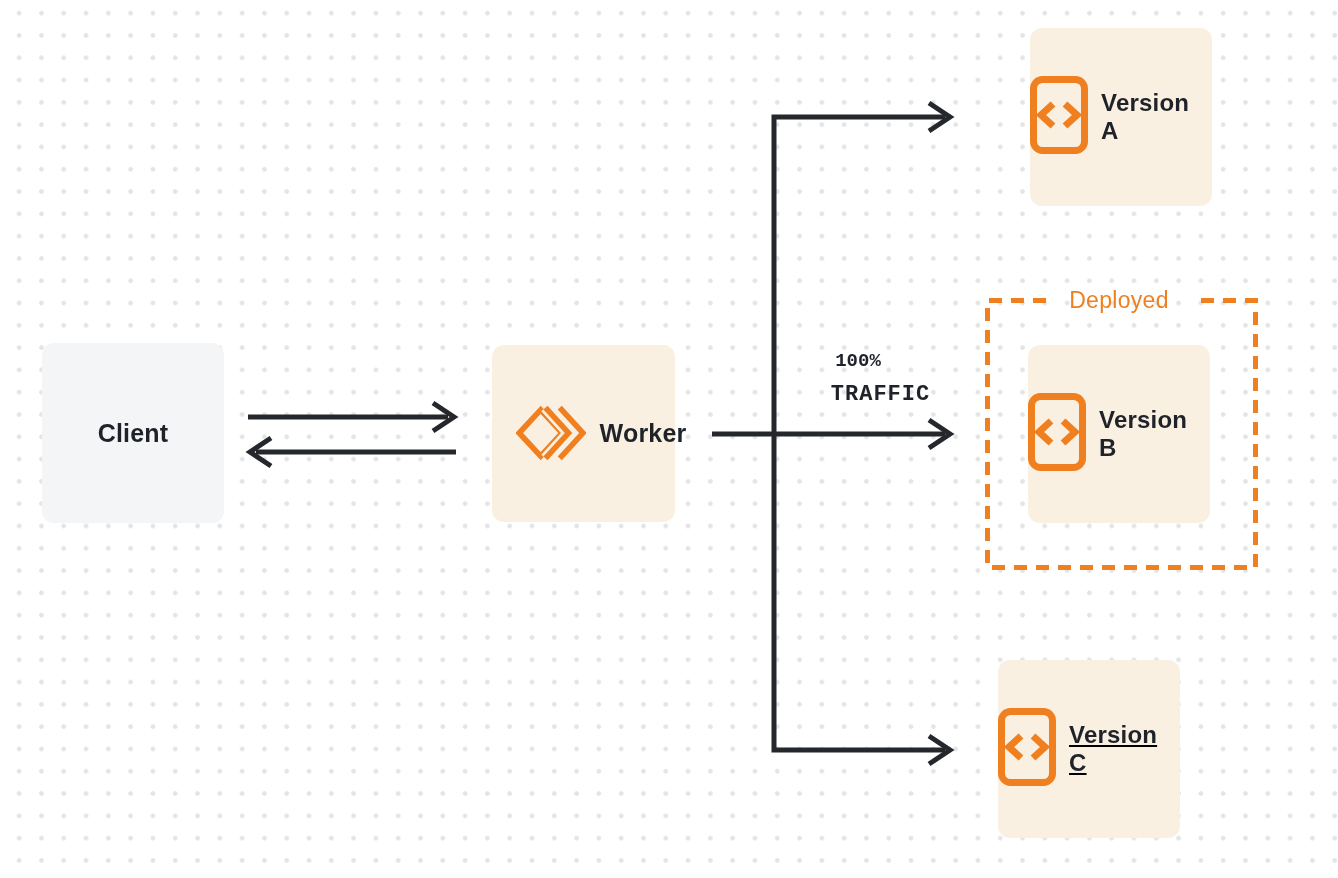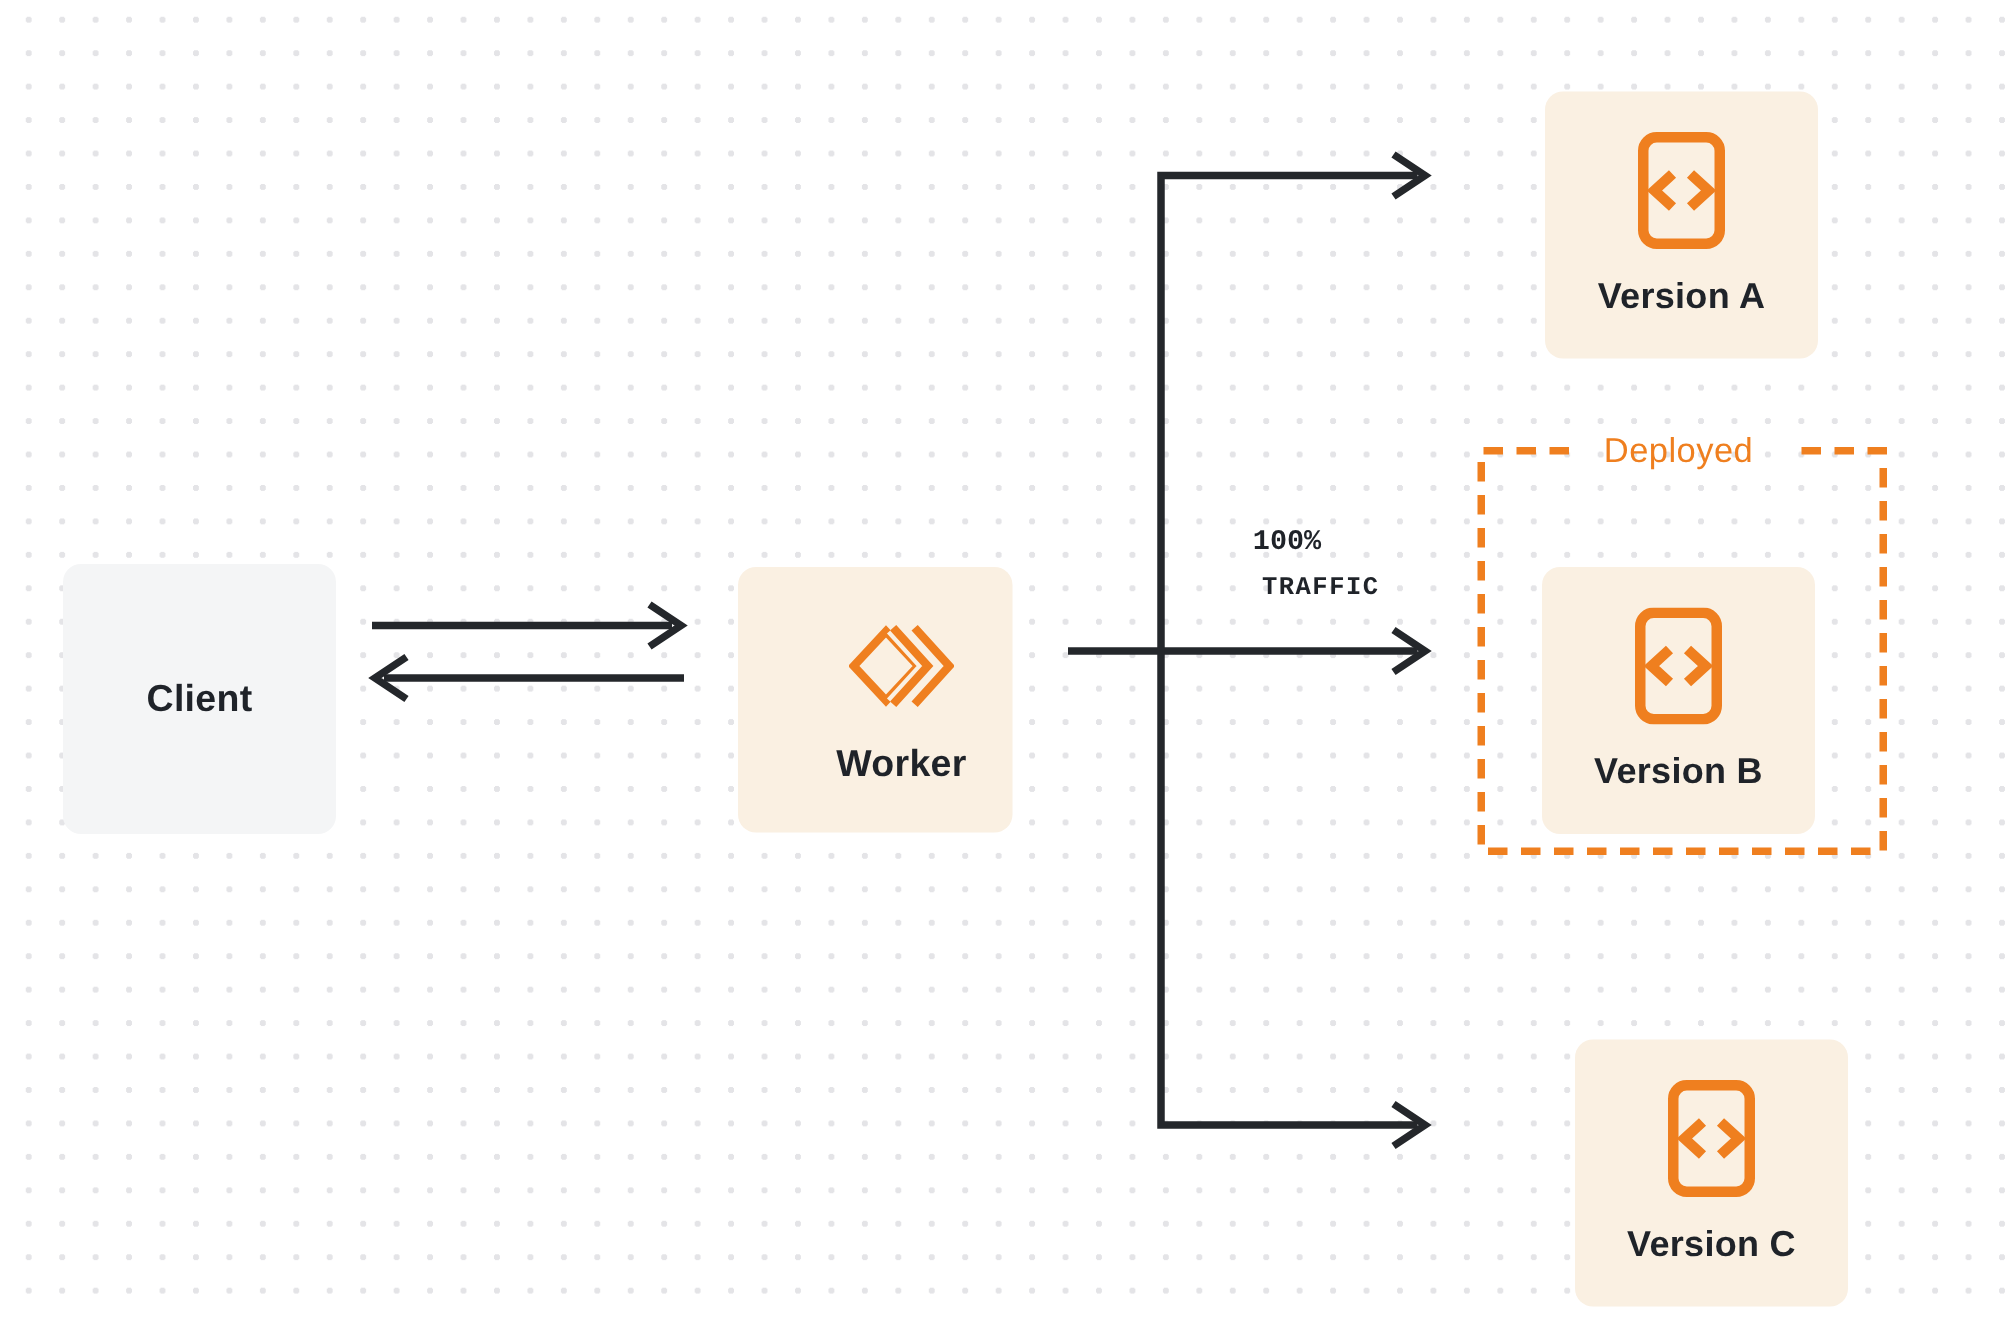--- a/index.html
+++ b/index.html
@@ -18,24 +18,23 @@
     background-color: #ffffff;
     background-image: radial-gradient(circle, #e4e4e7 2.1px, rgba(255,255,255,0) 2.3px);
     background-size: 22.3px 22.3px;
     background-position: 8px 2px;
   }
 
   .node {
     position: absolute;
     border-radius: 12px;
     display: flex;
-    flex-direction: column;
+    flex-direction: row;
     align-items: center;
     justify-content: center;
-    margin-top: 33px;
   }
 
   .node--gray  { background: #f4f5f6; }
   .node--peach { background: #faf0e2; }
 
   .node__label {
     font-weight: bold;
     color: #1f2329;
     font-size: 25px;
     letter-spacing: 0.2px;
@@ -43,21 +42,21 @@
 
   .client-box   { left: 42px;  top: 343px; width: 182px; height: 180px; }
 
   .worker-box   { left: 492px; top: 345px; width: 183px; height: 177px; gap: 14px; padding-left: 35px; }
   .worker-box .node__icon { margin-top: 2px; }
 
   .version-box  { width: 182px; height: 178px; gap: 13px; }
   .version-box .node__label { font-size: 24px; }
   .version-a    { left: 1030px; top: 28px;  }
   .version-b    { left: 1028px; top: 345px; }
-  .version-c    { left: 1050px; top: 660px; }
+  .version-c    { left: 998px; top: 660px; text-decoration: underline; }
 
   .overlay {
     position: absolute;
     left: 0; top: 0;
     width: 1338px;
     height: 878px;
     pointer-events: none;
   }
 
   .traffic-label {
@@ -65,21 +64,21 @@
     left: 858px;
     top: 352px;
     transform: translateX(-50%);
     text-align: center;
     color: #1f2329;
     font-weight: bold;
     line-height: 1.0;
     font-family: Liberation Mono, monospace;
   }
   .traffic-label .line1 { font-size: 19px; display: block; }
-  .traffic-label .line2 { font-size: 17px; display: block; letter-spacing: 1px; margin-top: 13px; margin-left: 45px; }
+  .traffic-label .line2 { font-size: 22px; display: block; letter-spacing: 1px; margin-top: 13px; margin-left: 45px; }
 
   .deployed-label {
     position: absolute;
     left: 1119px;
     top: 287px;
     transform: translateX(-50%);
     color: #ef7f1f;
     font-weight: normal;
     font-size: 23px;
     letter-spacing: 0.3px;

